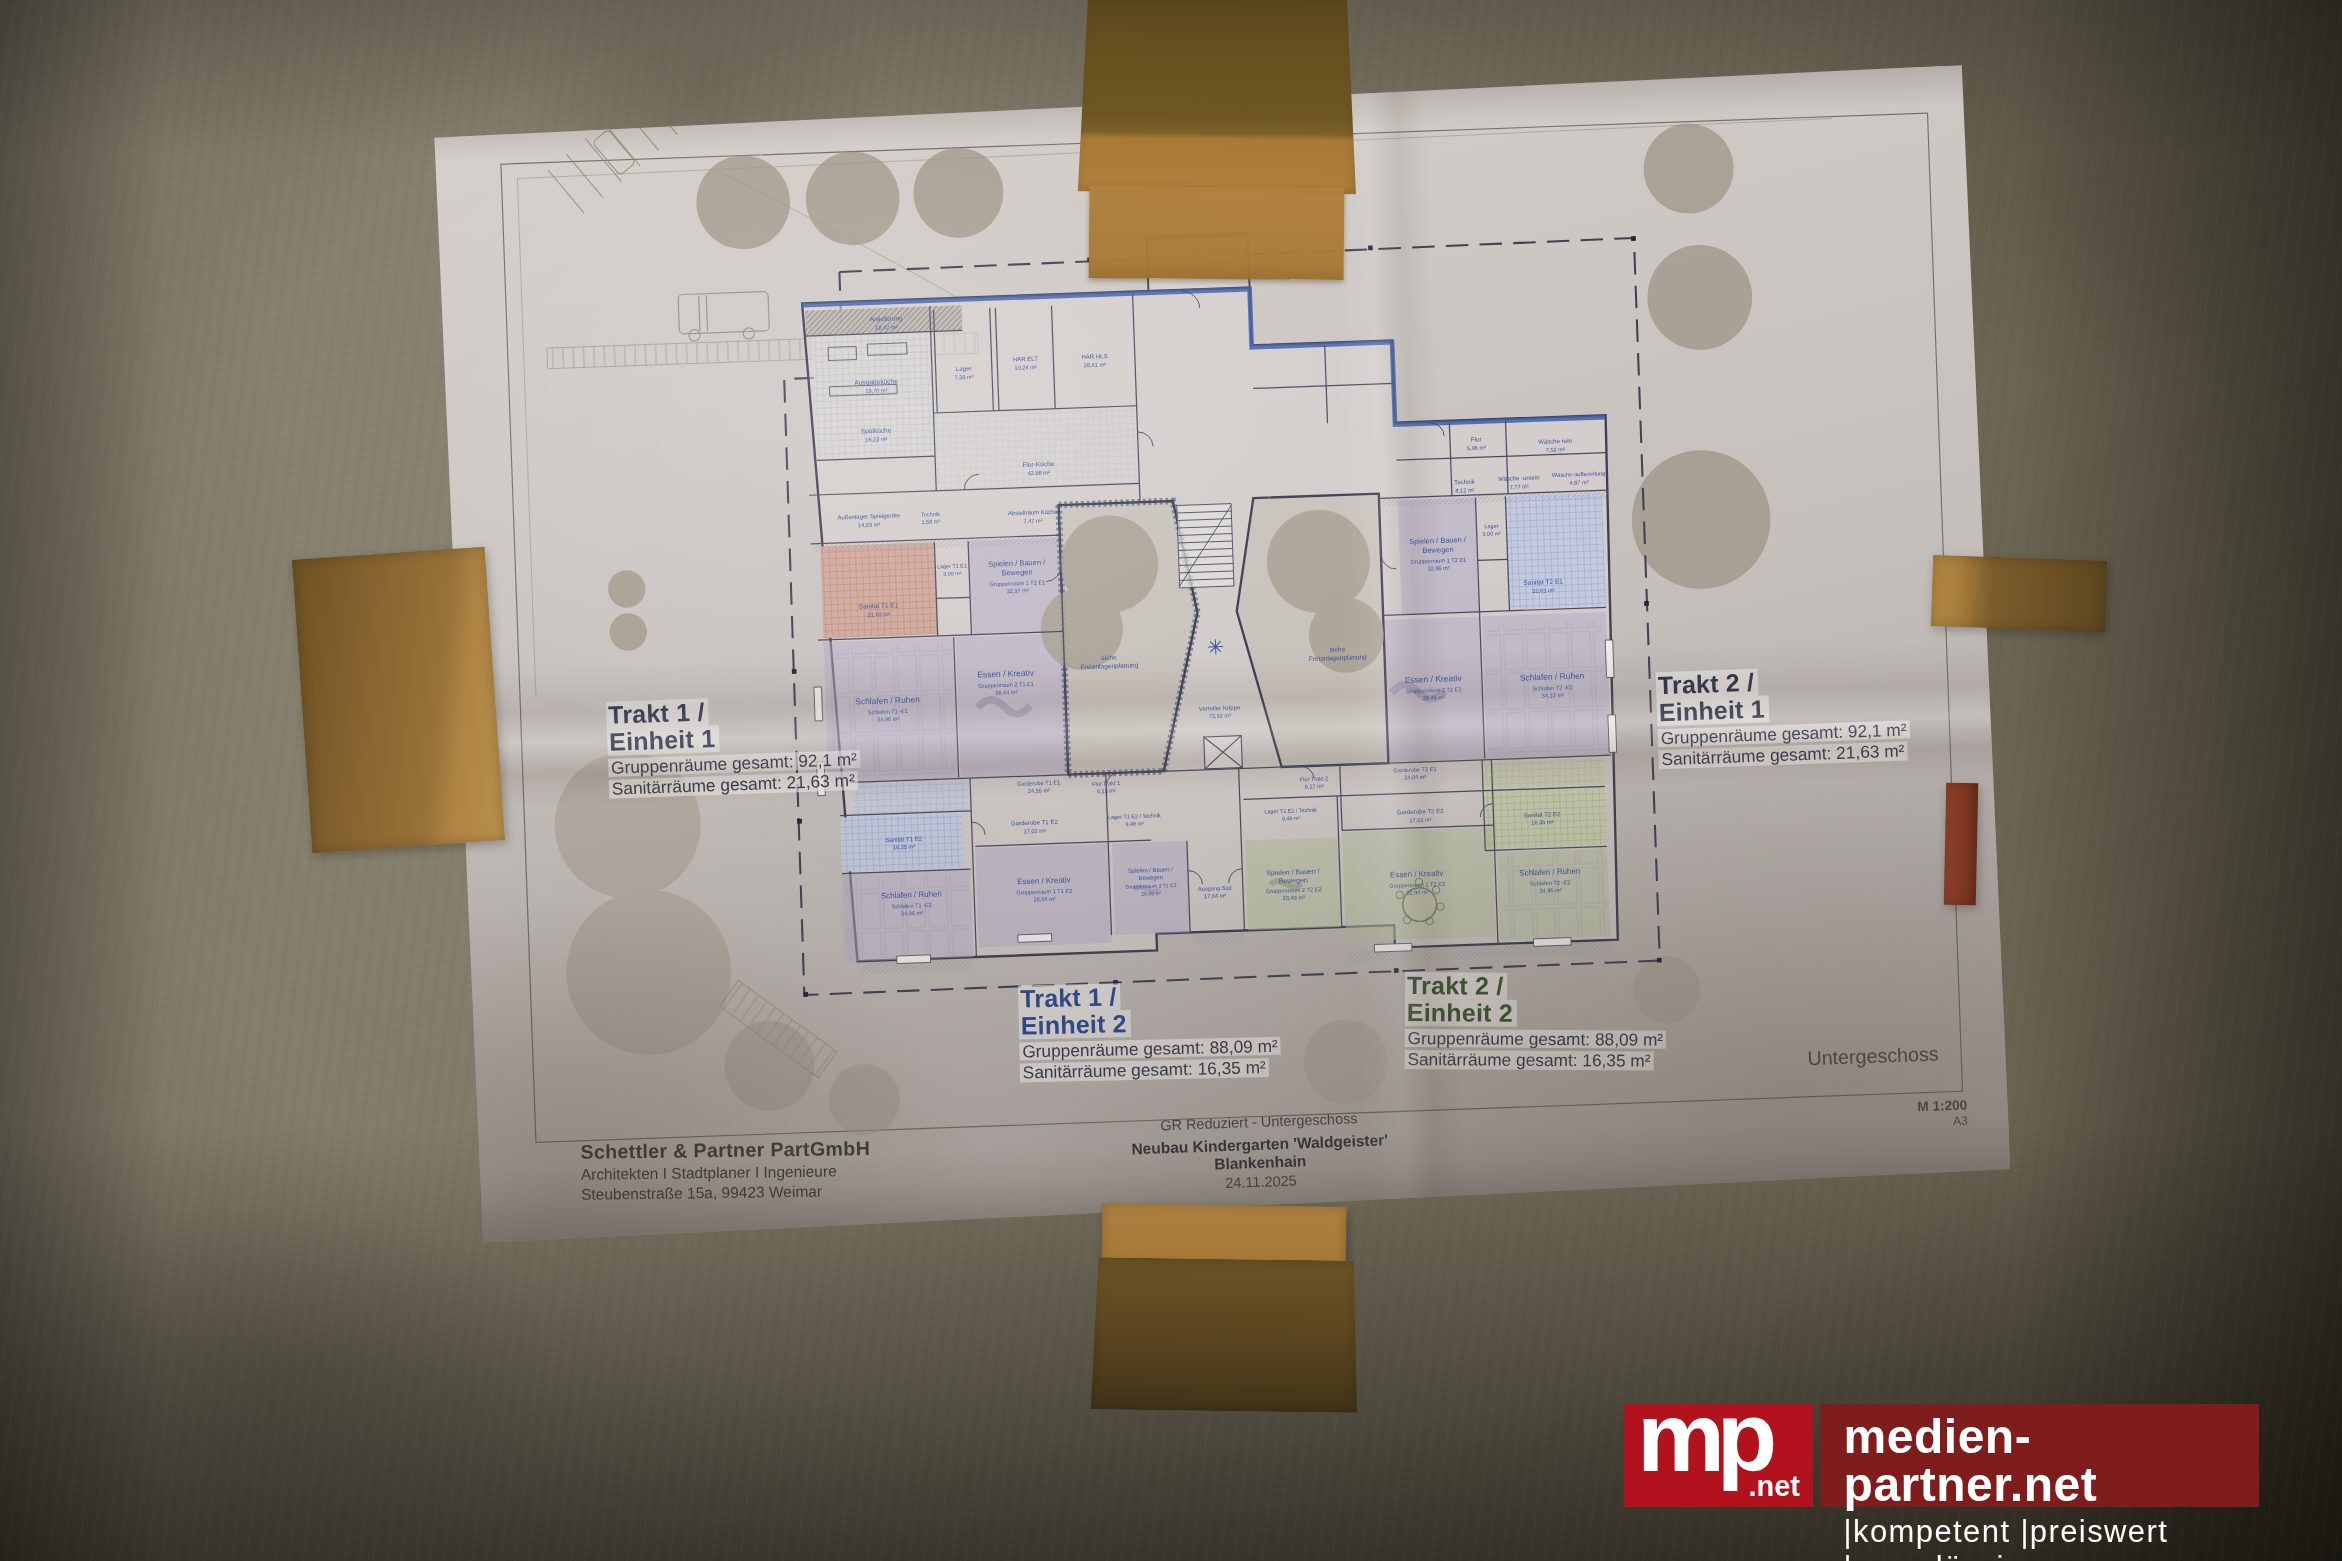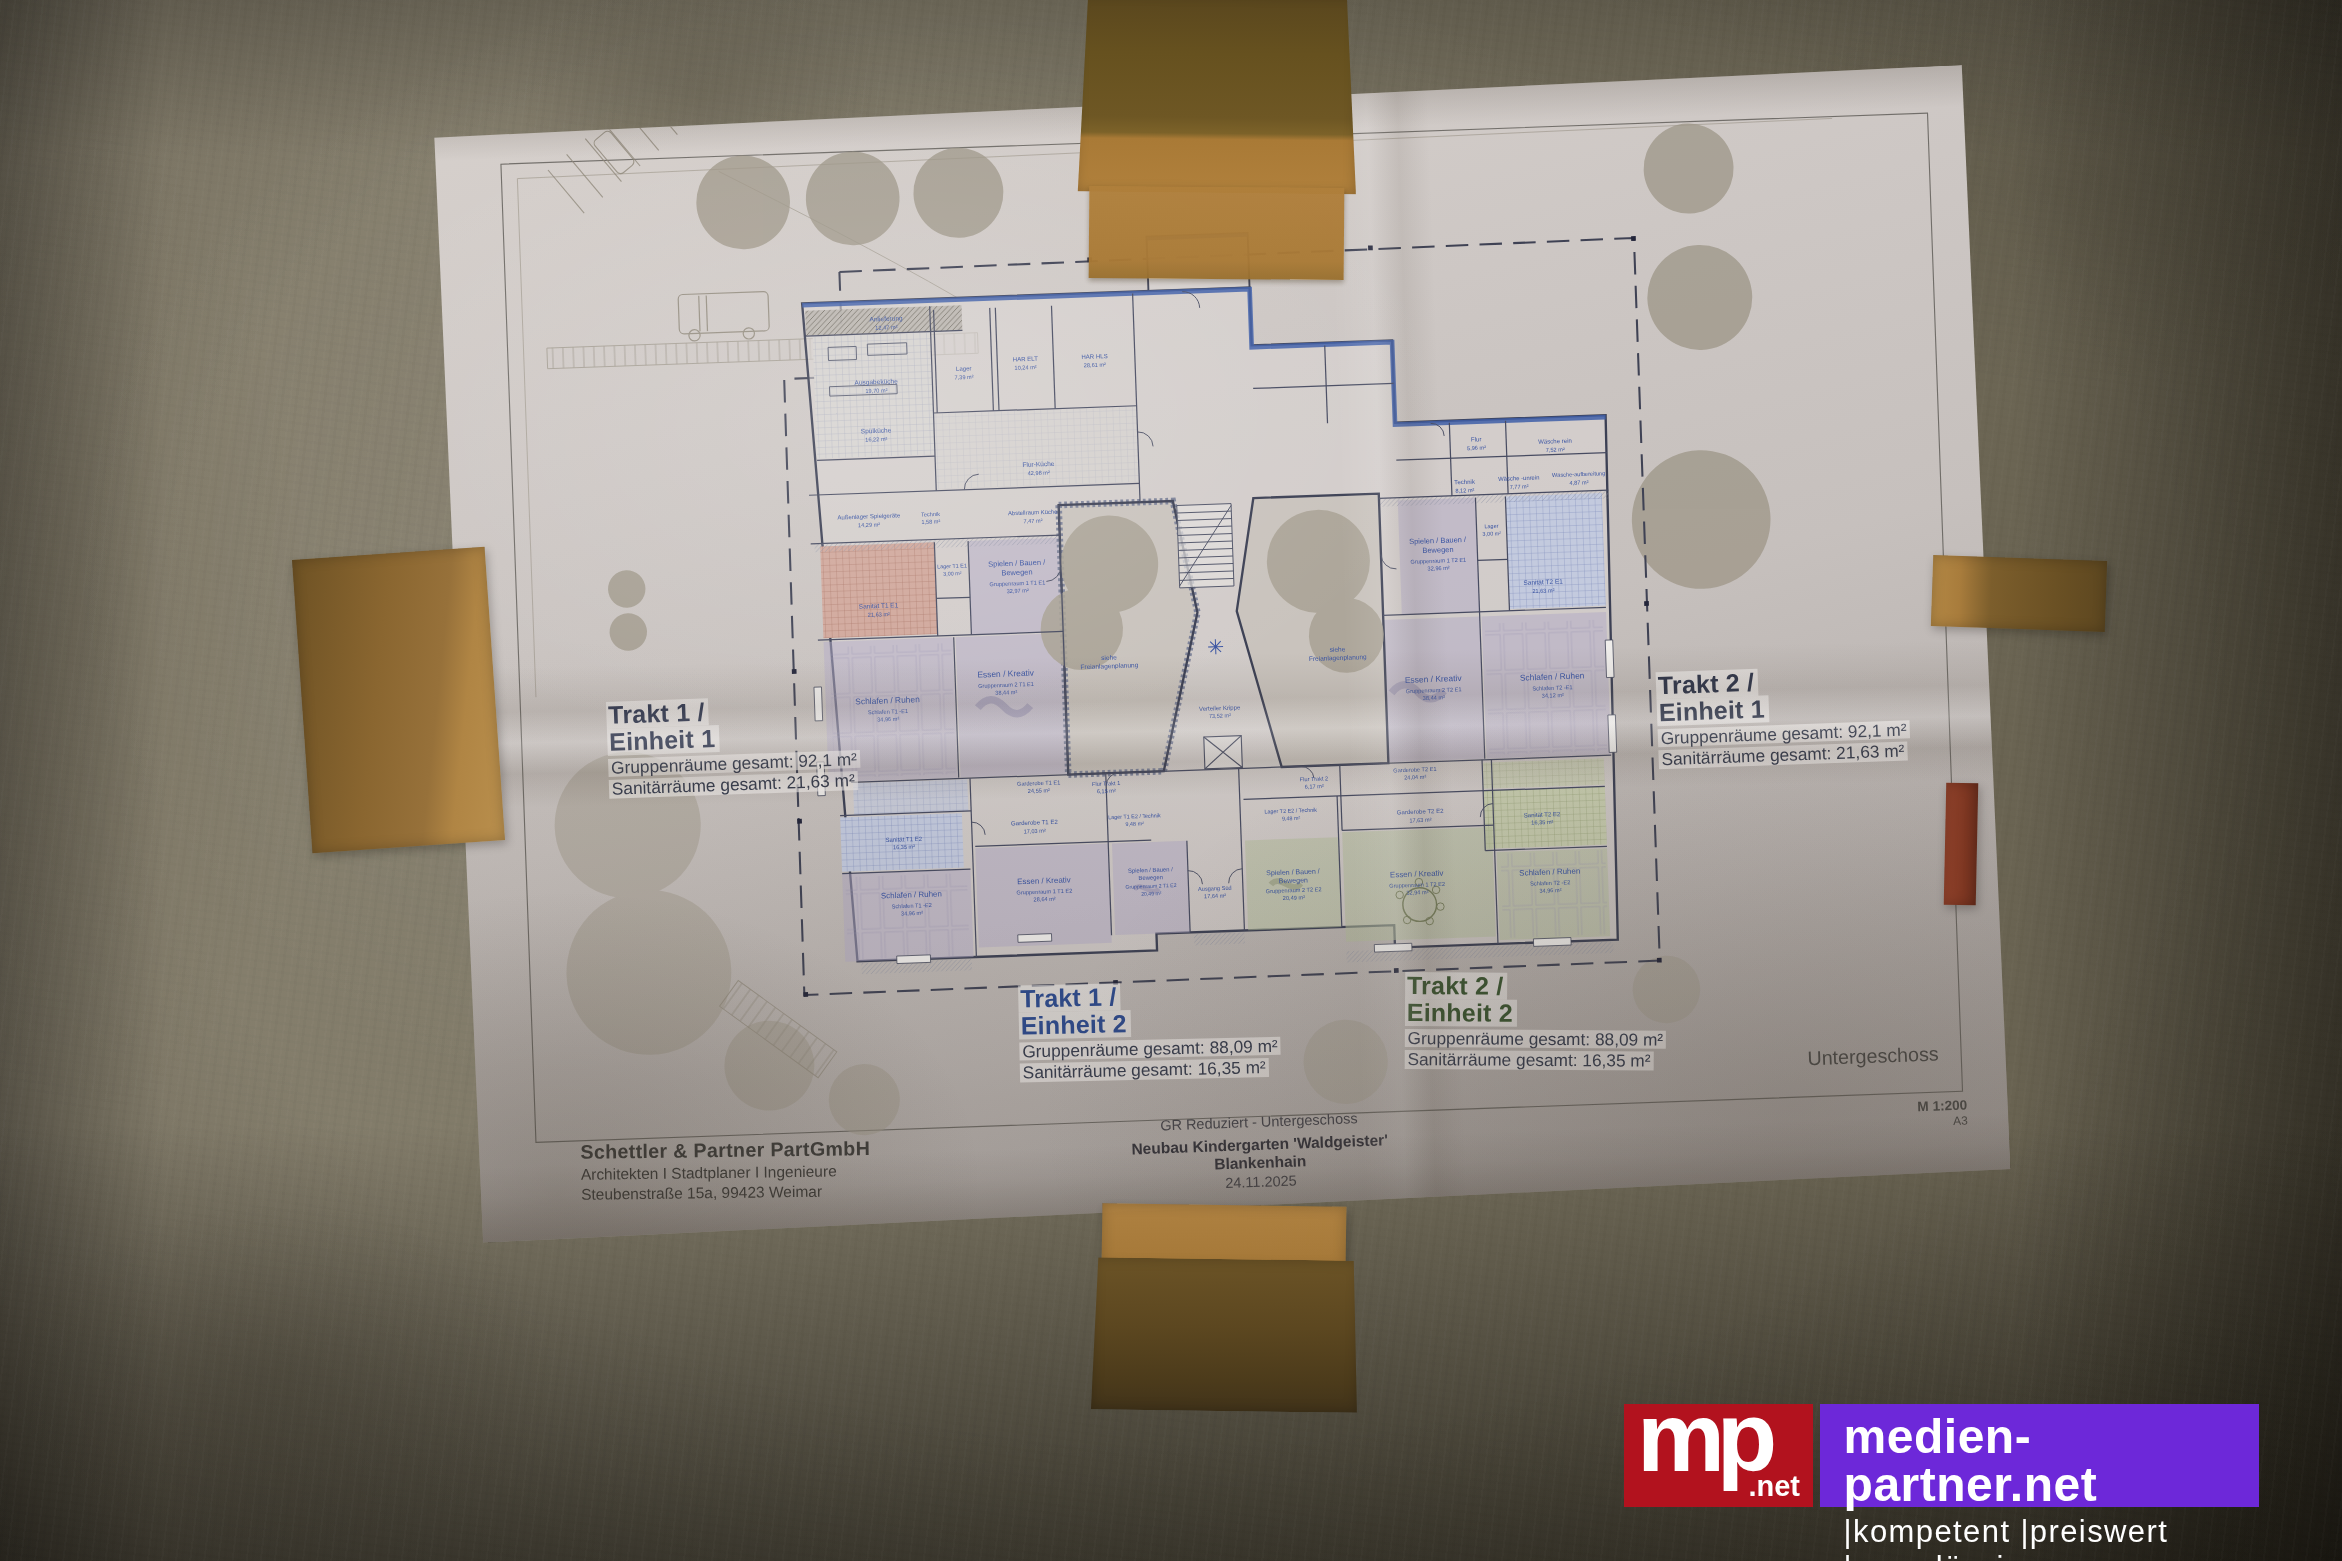--- a/index.html
+++ b/index.html
@@ -83,21 +83,21 @@
   .tape-bottom-paper{left:1102px;top:1205px;width:244px;height:62px;transform:rotate(.8deg);
     background:linear-gradient(to bottom,#b28340,#a97a37);opacity:.95;}
   .tape-bottom{left:1092px;top:1259px;width:266px;height:152px;transform:rotate(.8deg);
     background:linear-gradient(to bottom,#6b5326 0%,#5c4720 45%,#4c3b1b 80%,#41331a 100%);
     clip-path:polygon(2% 0,98% 0,100% 100%,0 100%);}
   
   .wm{position:absolute;left:1624px;top:1404px;display:flex;gap:6.6px;}
   .wm-logo{position:relative;width:189px;height:103px;background:#b2121e;}
   .wm-logo .mp{position:absolute;left:13px;top:-24px;font-size:99px;font-weight:bold;color:#fff;letter-spacing:-8.4px;}
   .wm-logo .net{position:absolute;right:13px;bottom:3.7px;font-size:29px;font-weight:bold;color:#fff;letter-spacing:0;}
-  .wm-text{width:439px;height:103px;background:#6d28d9;padding:9.4px 0 0 24px;box-sizing:border-box;}
+  .wm-text{width:439px;height:103px;background:#7f1d1d;padding:9.4px 0 0 24px;box-sizing:border-box;}
   .wm-site{font-size:48px;font-weight:bold;color:#fff;letter-spacing:0.5px;line-height:1.0;}
   .wm-tag{font-size:31px;color:#fff;letter-spacing:1.4px;margin-top:4.7px;}
   
   text.rl{fill:#3b55a3;font-family:"Liberation Sans",sans-serif;}
 </style>
 </head>
 <body>
 
 <div class="wall">
   <div class="wall-texture"></div>

